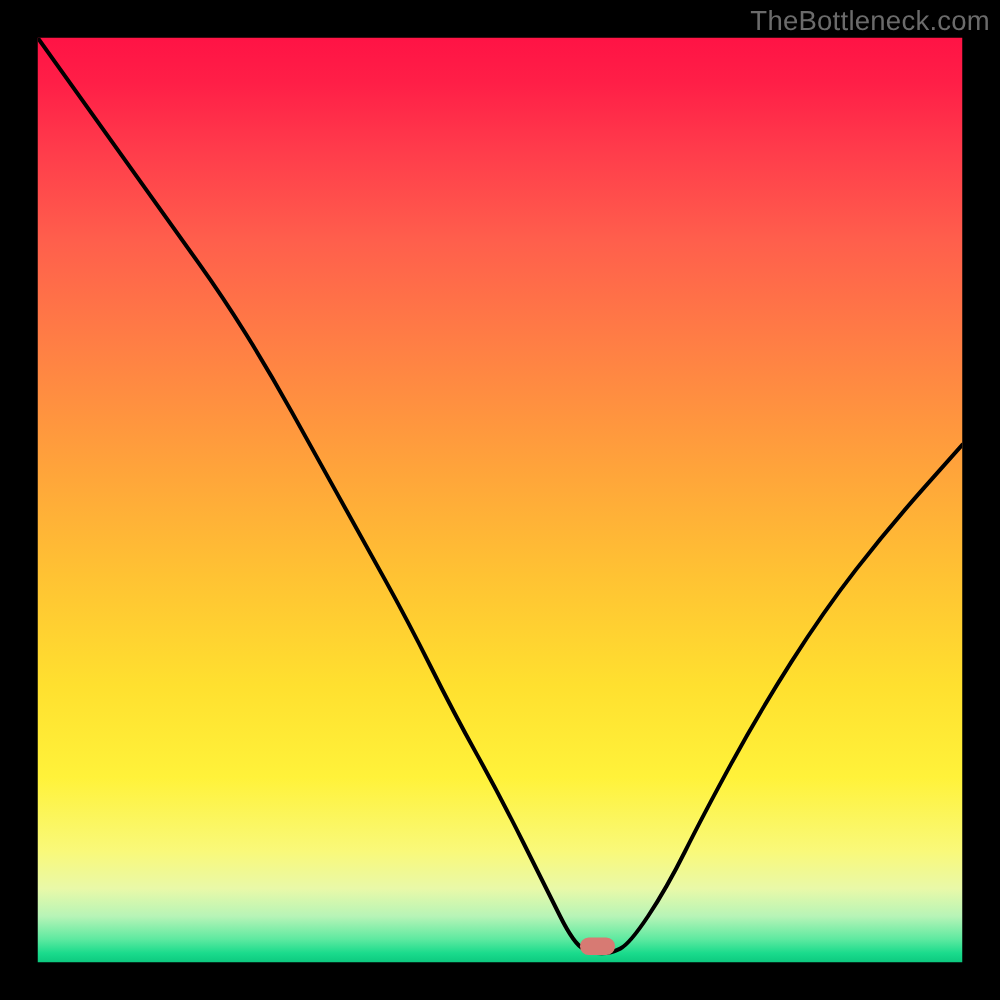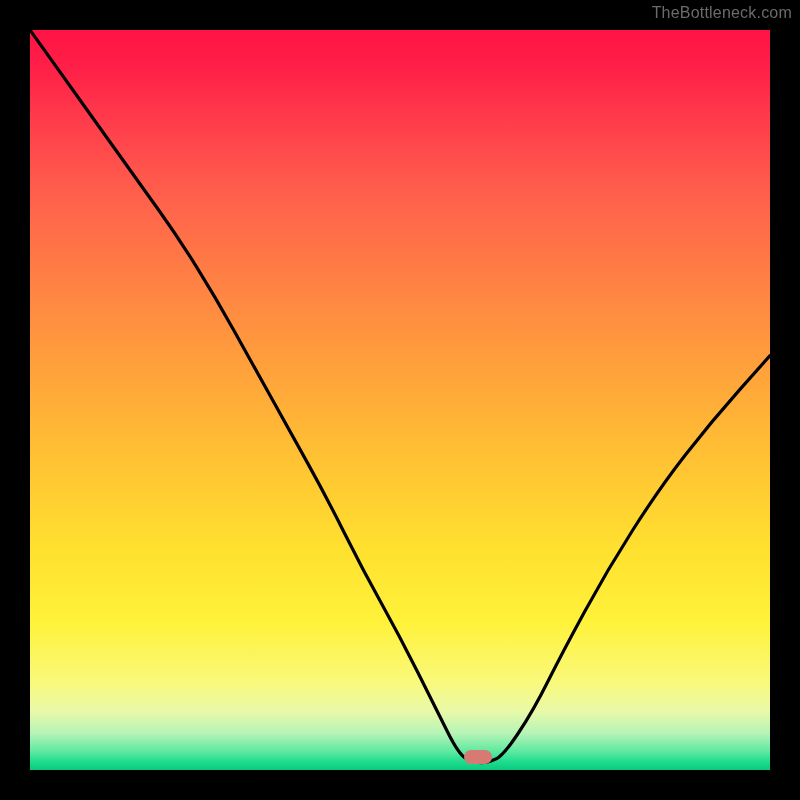--- a/index.html
+++ b/index.html
@@ -58,21 +58,21 @@
     width: 28px;
     height: 14px;
     background: #d77a73;
     border-radius: 8px;
   }
   .watermark {
     position: absolute;
     top: 4px;
     right: 8px;
     color: #6b6b6b;
-    font-size: 16px;
+    font-size: 22px;
     font-weight: 500;
     letter-spacing: 0.2px;
   }
 </style>
 </head>
 <body>
 
 <div class="frame">
   <div class="plot-area">
     <div class="gradient"></div>

